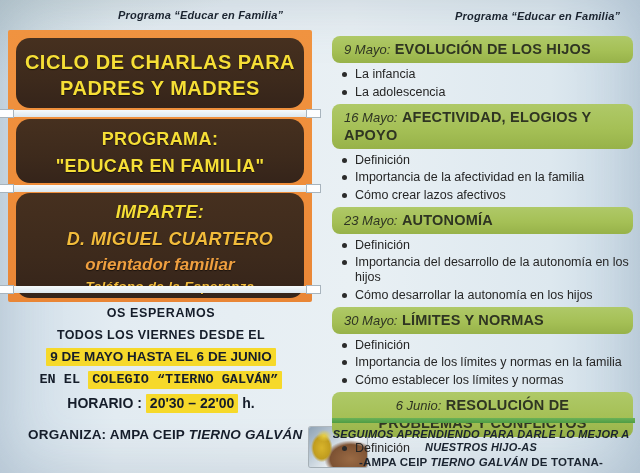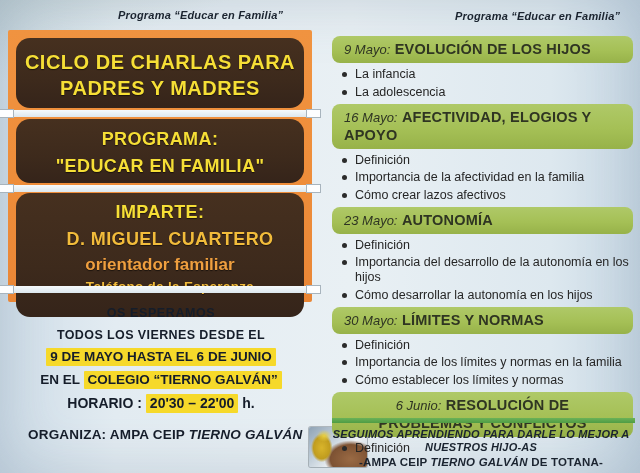--- a/index.html
+++ b/index.html
@@ -30,21 +30,21 @@
     background:linear-gradient(180deg, #f09340 0%, #ee8d3a 55%, #e98636 100%);
     border-radius:2px;
   }
   .brown-box {
     position:absolute; left:8px; right:8px;
     background:linear-gradient(180deg,#46301f 0%,#3d2a1c 60%,#35241a 100%);
     border-radius:14px; text-align:center;
   }
   .box-title   { top:8px;   height:70px;  padding-top:11px; }
   .box-program { top:89px;  height:64px;  padding-top:7px;  }
-  .box-speaker { top:163px; height:124px; padding-top:6px;  }
+  .box-speaker { top:163px; height:105px; padding-top:6px;font-style:italic;  }
 
   .yl   { color:#f6df36; font-weight:bold; text-shadow:0 1px 1px rgba(0,0,0,.55); }
   .gold { color:#f2bc3b; font-weight:bold; text-shadow:0 1px 1px rgba(0,0,0,.55);margin-left:20px; }
   .org  { color:#ef9f3f; font-weight:bold; text-shadow:0 1px 1px rgba(0,0,0,.55); }
 
   .t20 { font-size:20px; line-height:26px; letter-spacing:.5px; }
   .t18 { font-size:18px; line-height:27px; letter-spacing:.4px; }
   .t17 { font-size:17px; line-height:24px; }
   .t13 { font-size:13.5px; line-height:19px; letter-spacing:.3px; }
 
@@ -57,21 +57,21 @@
     background:#fdfeff; border:1px solid #a8b4bd;
   }
   .tab-l { left:-3px; } .tab-r { right:-3px; }
   .band1 { top:80px; } .band2 { top:155px; } .band3 { top:256px; }
 
   .ink { color:#151d2a; font-weight:bold; }
   .sched { position:absolute; width:322px; text-align:center; white-space:nowrap; }
   .invite   { top:306px; font-size:12.5px; letter-spacing:.6px; }
   .fridays  { top:328px; font-size:12.5px; letter-spacing:.4px; }
   .dates    { top:349px; font-size:13.5px; }
-  .place    { top:372px; font-size:13.5px; }
+  .place    { top:372px; font-size:13.5px;font-family:Liberation Mono, monospace; }
   .hours    { top:395px; font-size:14px; }
   .hl { background:#f6d92a; padding:1px 4px 2px; border-radius:1px; }
 
   .organizer {
     position:absolute; top:427px; left:28px; width:290px; height:44px;
     display:flex; 
   }
   .organizer .txt { font-size:13.5px; letter-spacing:.2px; white-space:nowrap; }
   .it { font-style:italic; }
   .photo {

